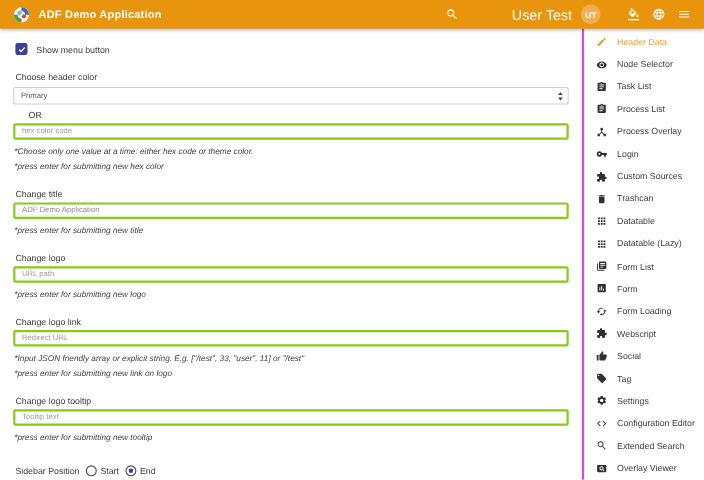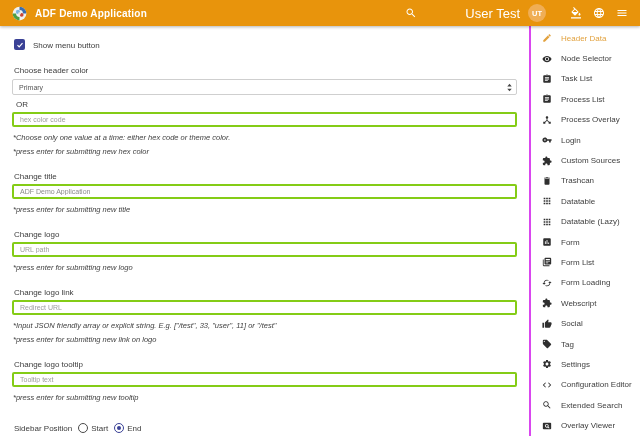--- a/index.html
+++ b/index.html
@@ -33,21 +33,21 @@
     flex:0 0 auto; }
   .checkbox svg { width:8px; height:8px; }
   .check-label { font-size:8px; color:#3B3B3B; margin-left:8px; }
 
   .field-label { font-size:8px; color:#3B3B3B; margin:16px 0 0 2px; }
   .select-box { position:relative; margin-top:4px; width:505px; height:16px;
     border:1px solid #CFCFCF; border-radius:2px; background:#fff;
     display:flex; align-items:center; padding:0 6px; cursor:pointer; }
   .select-box .sel-text { font-size:7px; color:#555; }
   .spinner { position:absolute; right:3px; top:3px; width:7px; height:9px; }
-  .or-label { font-size:8px; color:#3B3B3B; margin:5px 0 0 4px; }
+  .or-label { font-size:8px; color:#3B3B3B; margin:5px 0 0 14px; }
   .text-input { display:block; width:505px; height:15px; margin-top:3px;
     border:2px solid #84cc16; border-radius:2px; font-size:7px; color:#8A8A8A;
     padding:0 6px; outline:none; font-family:"Liberation Sans", sans-serif; }
   .text-input::placeholder { color:#9C9C9C; opacity:1; }
   .note { font-size:7.5px; color:#3E3E3E; margin:6px 0 0 1px;font-style:italic; }
   .note + .note { margin-top:5px; }
 
   .radio-row { display:flex; align-items:center; margin:21px 0 0 2px;
     font-size:8px; color:#3B3B3B; }
   .radio { width:10px; height:10px; border-radius:50%; margin:0 3px 0 6px;
@@ -249,38 +249,38 @@
         <svg viewBox="0 0 24 24">
           <path d="M4 8h4V4H4v4zm6 12h4v-4h-4v4zm-6 0h4v-4H4v4zm0-6h4v-4H4v4zm6 0h4v-4h-4v4zm6-10v4h4V4h-4zm-6 4h4V4h-4v4zm6 6h4v-4h-4v4zm0 6h4v-4h-4v4z"></path>
         </svg>
       </span>
     <span class="side-label">Datatable (Lazy)</span>
   </div>
 
   <div class="side-item">
     <span class="side-icon">
         <svg viewBox="0 0 24 24">
+          <path d="M4 6H2v14c0 1.1.9 2 2 2h14v-2H4V6zm16-4H8c-1.1 0-2 .9-2 2v12c0 1.1.9 2 2 2h12c1.1 0 2-.9 2-2V4c0-1.1-.9-2-2-2zm-1 9H9V9h10v2zm-4 4H9v-2h6v2zm4-8H9V5h10v2z"></path>
+        </svg>
+      </span>
+    <span class="side-label">Form List</span>
+  </div>
+
+  <div class="side-item">
+    <span class="side-icon">
+        <svg viewBox="0 0 24 24">
           <path d="M19 3H5c-1.1 0-2 .9-2 2v14c0 1.1.9 2 2 2h14c1.1 0 2-.9 2-2V5c0-1.1-.9-2-2-2zM9 17H7v-7h2v7zm4 0h-2V7h2v10zm4 0h-2v-4h2v4z"></path>
         </svg>
       </span>
     <span class="side-label">Form</span>
   </div>
 
   <div class="side-item">
     <span class="side-icon">
         <svg viewBox="0 0 24 24">
-          <path d="M4 6H2v14c0 1.1.9 2 2 2h14v-2H4V6zm16-4H8c-1.1 0-2 .9-2 2v12c0 1.1.9 2 2 2h12c1.1 0 2-.9 2-2V4c0-1.1-.9-2-2-2zm-1 9H9V9h10v2zm-4 4H9v-2h6v2zm4-8H9V5h10v2z"></path>
-        </svg>
-      </span>
-    <span class="side-label">Form List</span>
-  </div>
-
-  <div class="side-item">
-    <span class="side-icon">
-        <svg viewBox="0 0 24 24">
           <path d="M19 8l-4 4h3c0 3.31-2.69 6-6 6-1.01 0-1.97-.25-2.8-.7l-1.46 1.46C8.97 19.54 10.43 20 12 20c4.42 0 8-3.58 8-8h3l-4-4zM6 12c0-3.31 2.69-6 6-6 1.01 0 1.97.25 2.8.7l1.46-1.46C15.03 4.46 13.57 4 12 4c-4.42 0-8 3.58-8 8H1l4 4 4-4H6z"></path>
         </svg>
       </span>
     <span class="side-label">Form Loading</span>
   </div>
 
   <div class="side-item">
     <span class="side-icon">
         <svg viewBox="0 0 24 24">
           <path d="M20.5 11H19V7c0-1.1-.9-2-2-2h-4V3.5C13 2.12 11.88 1 10.5 1S8 2.12 8 3.5V5H4c-1.1 0-1.99.9-1.99 2v3.8H3.5c1.49 0 2.7 1.21 2.7 2.7s-1.21 2.7-2.7 2.7H2V20c0 1.1.9 2 2 2h3.8v-1.5c0-1.49 1.21-2.7 2.7-2.7 1.49 0 2.7 1.21 2.7 2.7V22H17c1.1 0 2-.9 2-2v-4h1.5c1.38 0 2.5-1.12 2.5-2.5S21.88 11 20.5 11z"></path>

